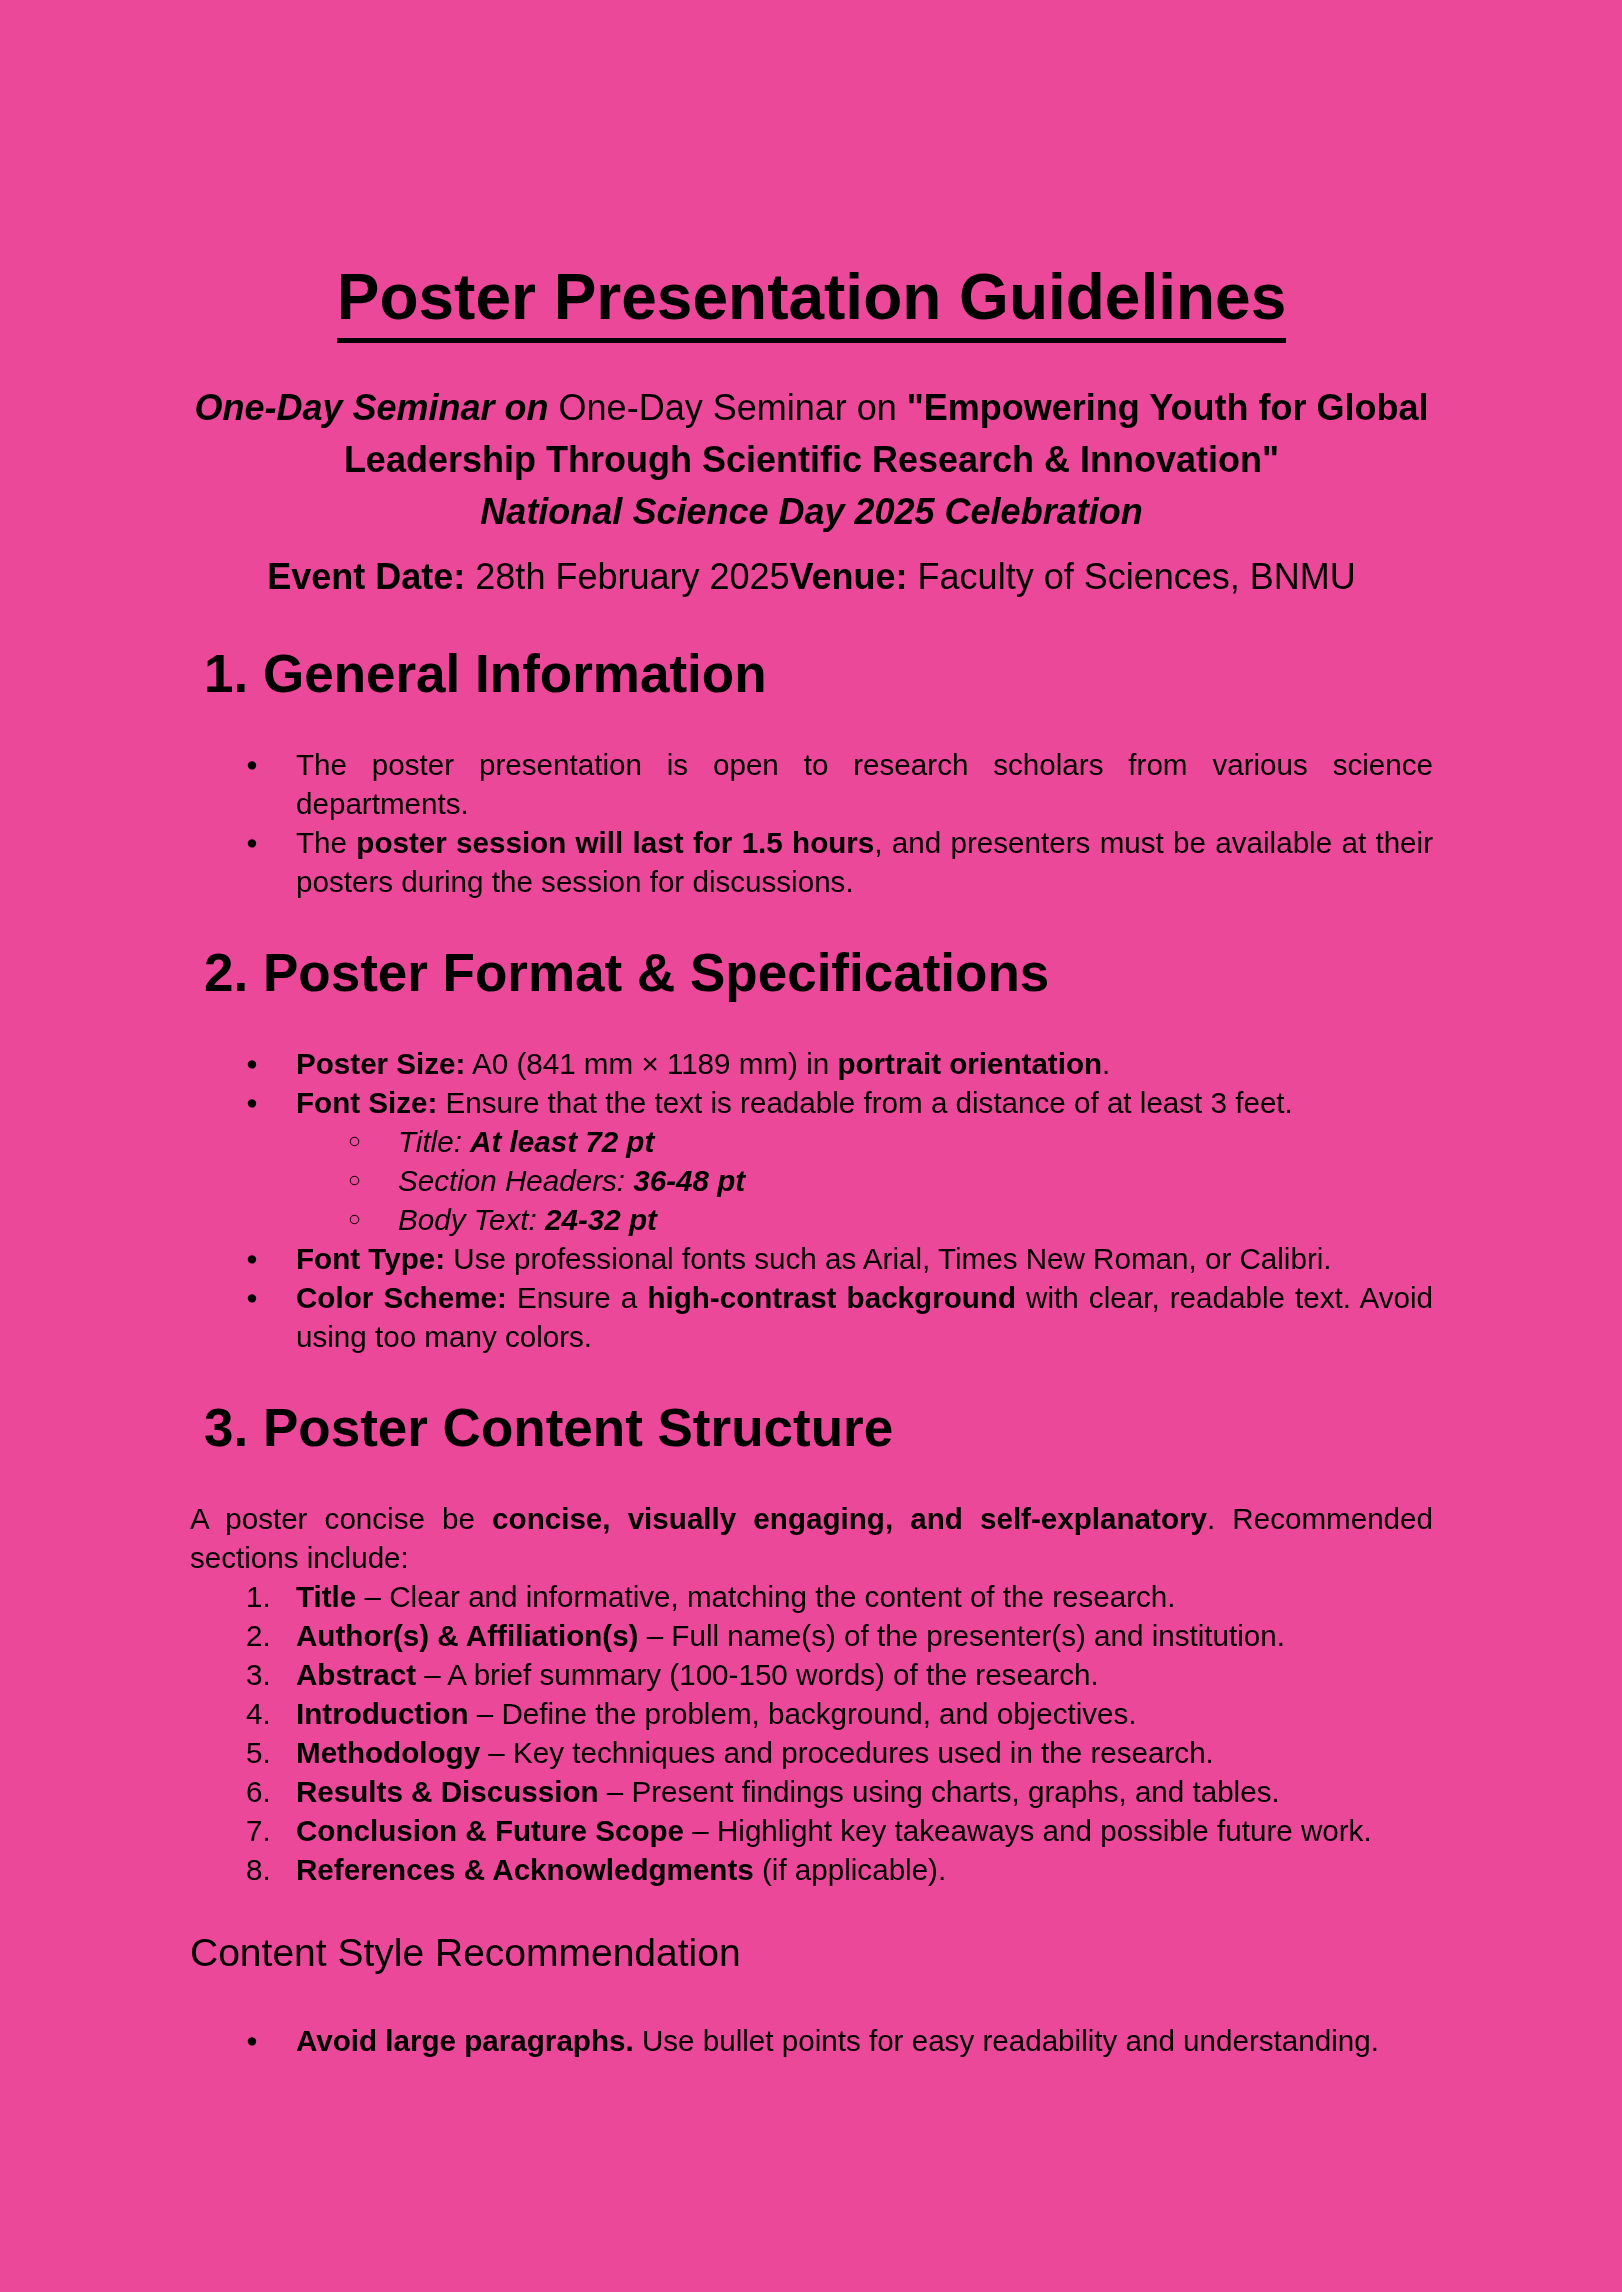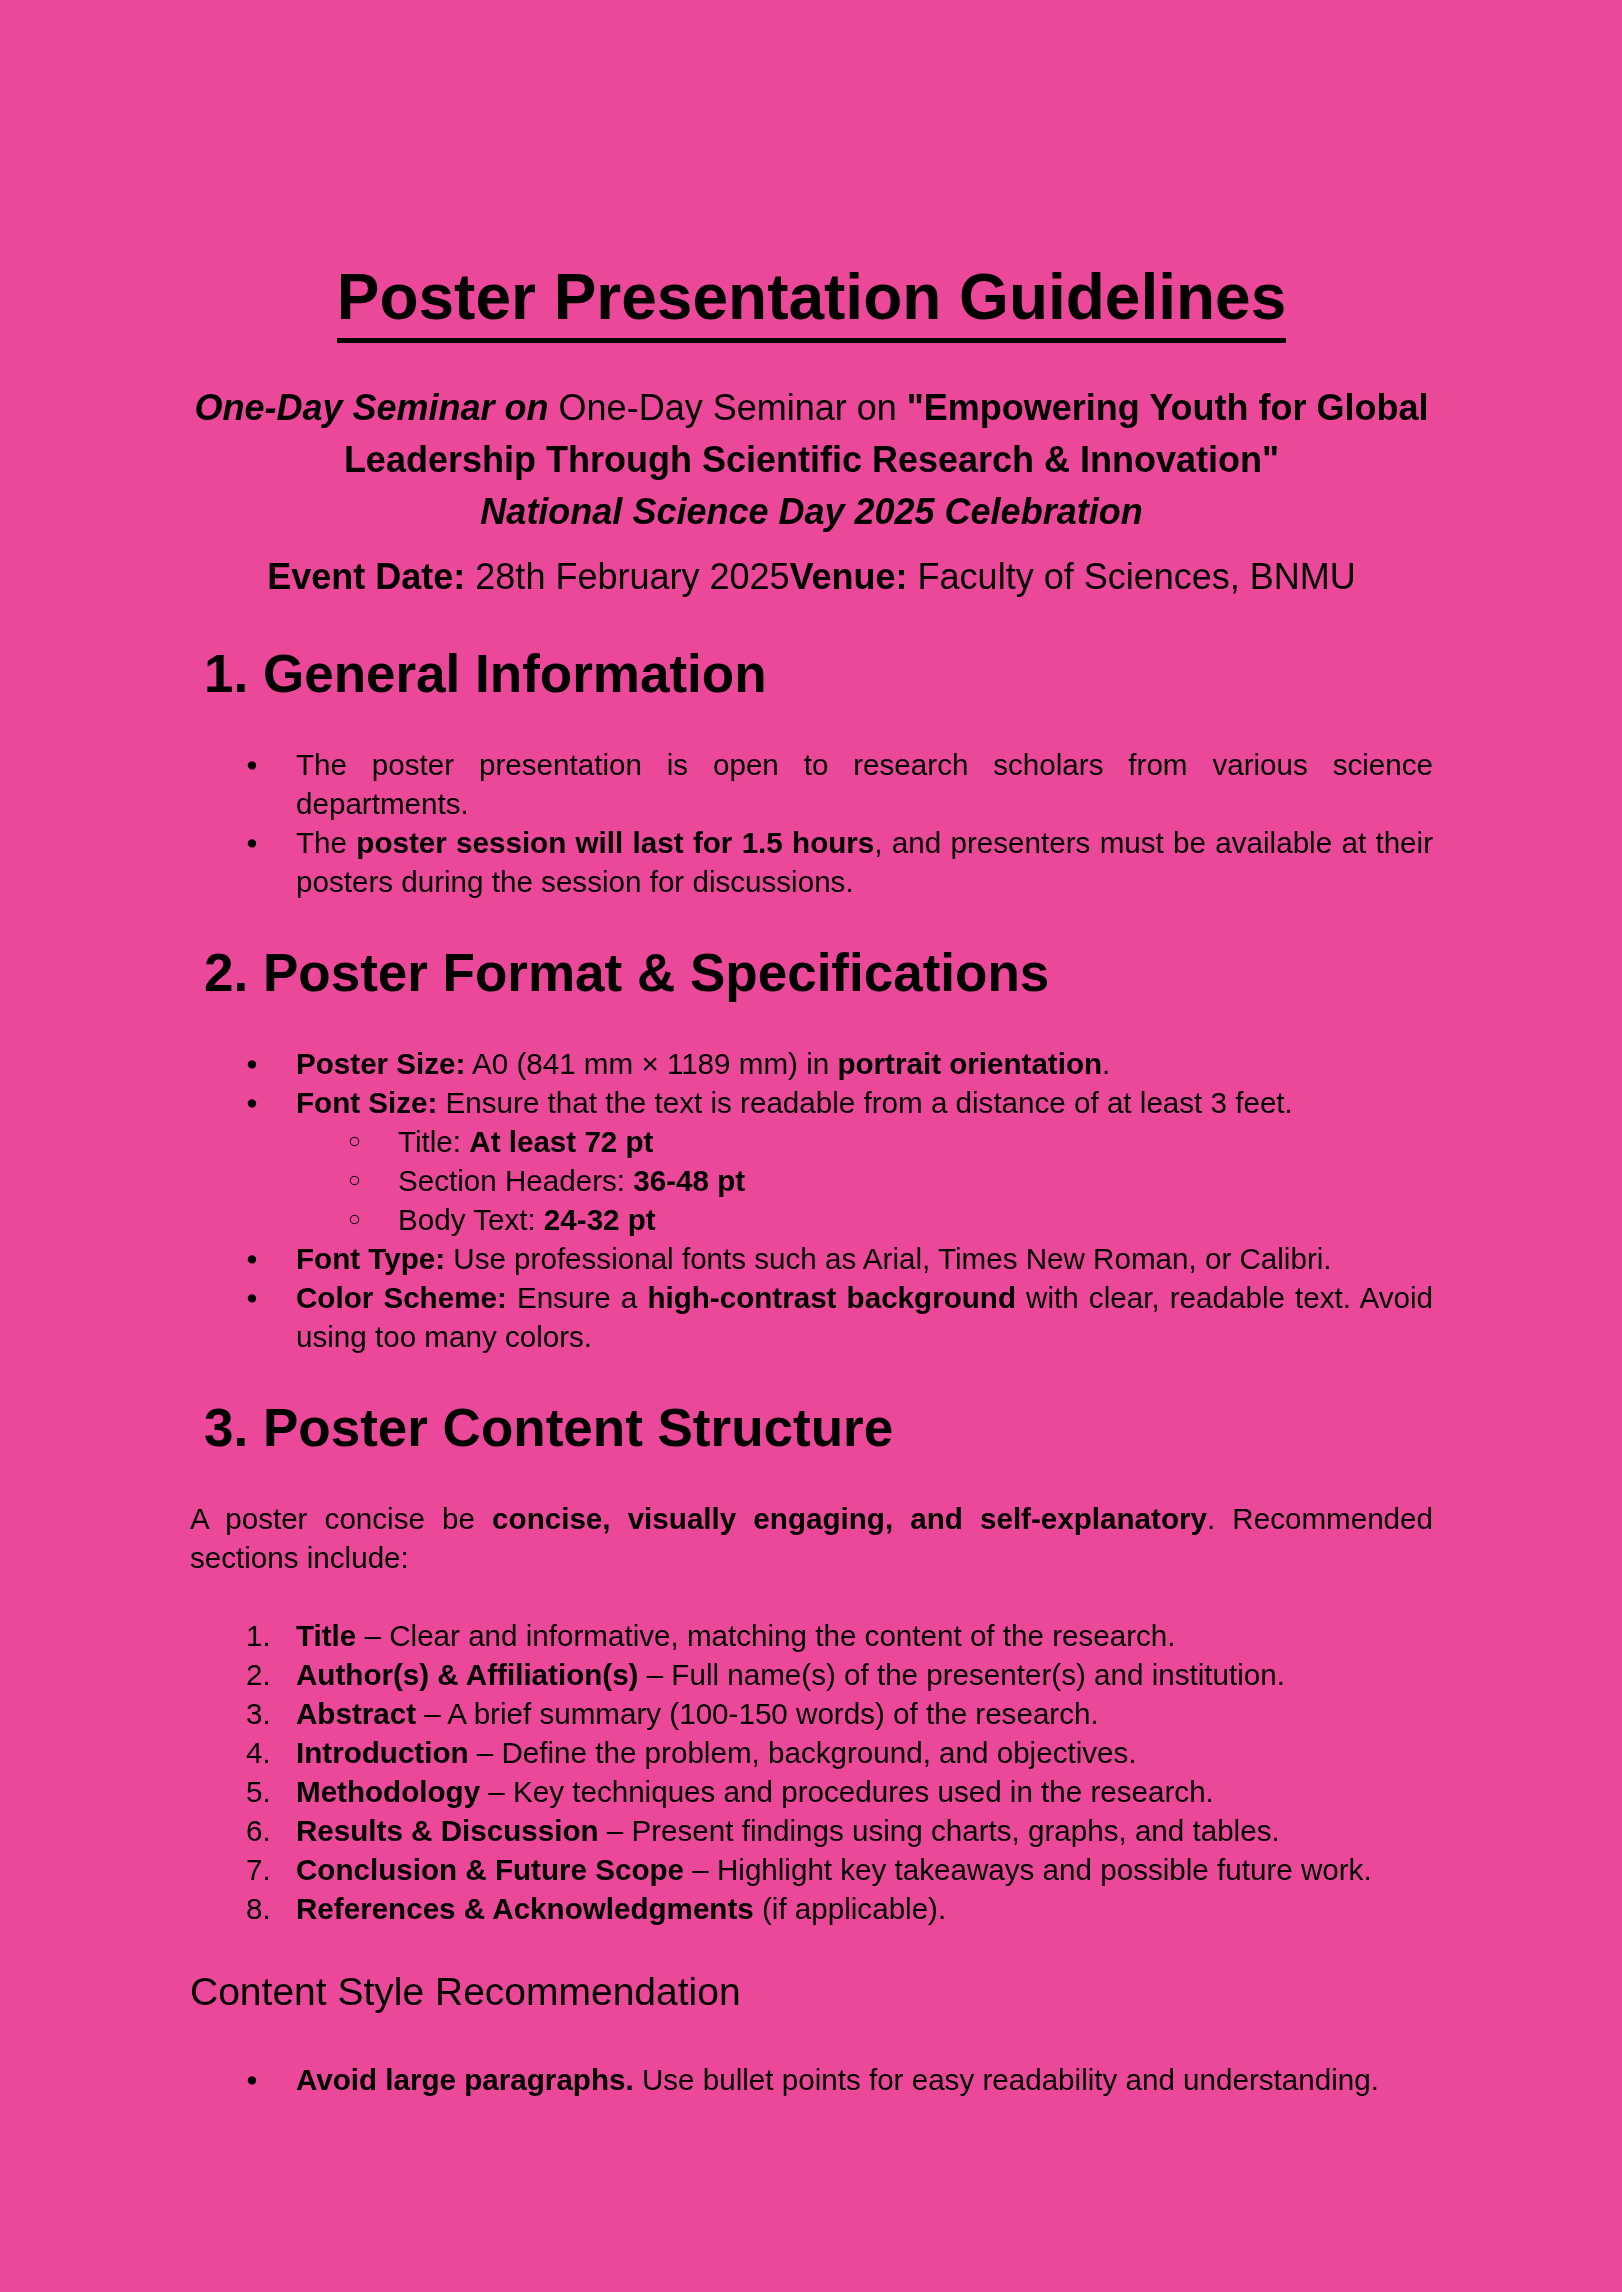--- a/index.html
+++ b/index.html
@@ -66,21 +66,21 @@
   .doc-list li { position: relative; }
   li.bullet { padding-left: 106px; }
   li.bullet::before {
     content: "\25CF";
     position: absolute;
     left: 56px;
     top: 0;
     font-size: 19.7px;
     line-height: 39px;
   }
-  li.sub { padding-left: 208px; }
+  li.sub { padding-left: 208px; font-style: italic; }
   li.sub::before {
     content: "\25CB";
     position: absolute;
     left: 158px;
     top: 0;
     font-size: 21.5px;
     line-height: 39px;
   }
   li.num { padding-left: 106px; }
   li.num::before {
@@ -130,21 +130,21 @@
       <li class="sub"><span>Section Headers: </span><span class="b">36-48 pt</span></li>
       <li class="sub"><span>Body Text: </span><span class="b">24-32 pt</span></li>
       <li class="bullet"><span class="b">Font Type:</span><span> Use professional fonts such as Arial, Times New Roman, or Calibri.</span></li>
       <li class="bullet justify"><span class="b">Color Scheme:</span><span> Ensure a </span><span class="b">high-contrast background</span><span> with clear, readable text. Avoid using too many colors.</span></li>
     </ul>
   </div>
 
   <div>
     <div class="h-section">3. Poster Content Structure</div>
     <p class="para justify"><span>A poster concise be </span><span class="b">concise, visually engaging, and self-explanatory</span><span>. Recommended sections include:</span></p>
-    <ol class="doc-list" style="margin-top:39px">
+    <ol class="doc-list" style="">
       <li class="num" data-marker="1."><span class="b">Title</span><span> – Clear and informative, matching the content of the research.</span></li>
       <li class="num" data-marker="2."><span class="b">Author(s) &amp; Affiliation(s)</span><span> – Full name(s) of the presenter(s) and institution.</span></li>
       <li class="num" data-marker="3."><span class="b">Abstract</span><span> – A brief summary (100-150 words) of the research.</span></li>
       <li class="num" data-marker="4."><span class="b">Introduction</span><span> – Define the problem, background, and objectives.</span></li>
       <li class="num" data-marker="5."><span class="b">Methodology</span><span> – Key techniques and procedures used in the research.</span></li>
       <li class="num" data-marker="6."><span class="b">Results &amp; Discussion</span><span> – Present findings using charts, graphs, and tables.</span></li>
       <li class="num" data-marker="7."><span class="b">Conclusion &amp; Future Scope</span><span> – Highlight key takeaways and possible future work.</span></li>
       <li class="num" data-marker="8."><span class="b">References &amp; Acknowledgments</span><span> (if applicable).</span></li>
     </ol>
     <div class="h-sub">Content Style Recommendation</div>

